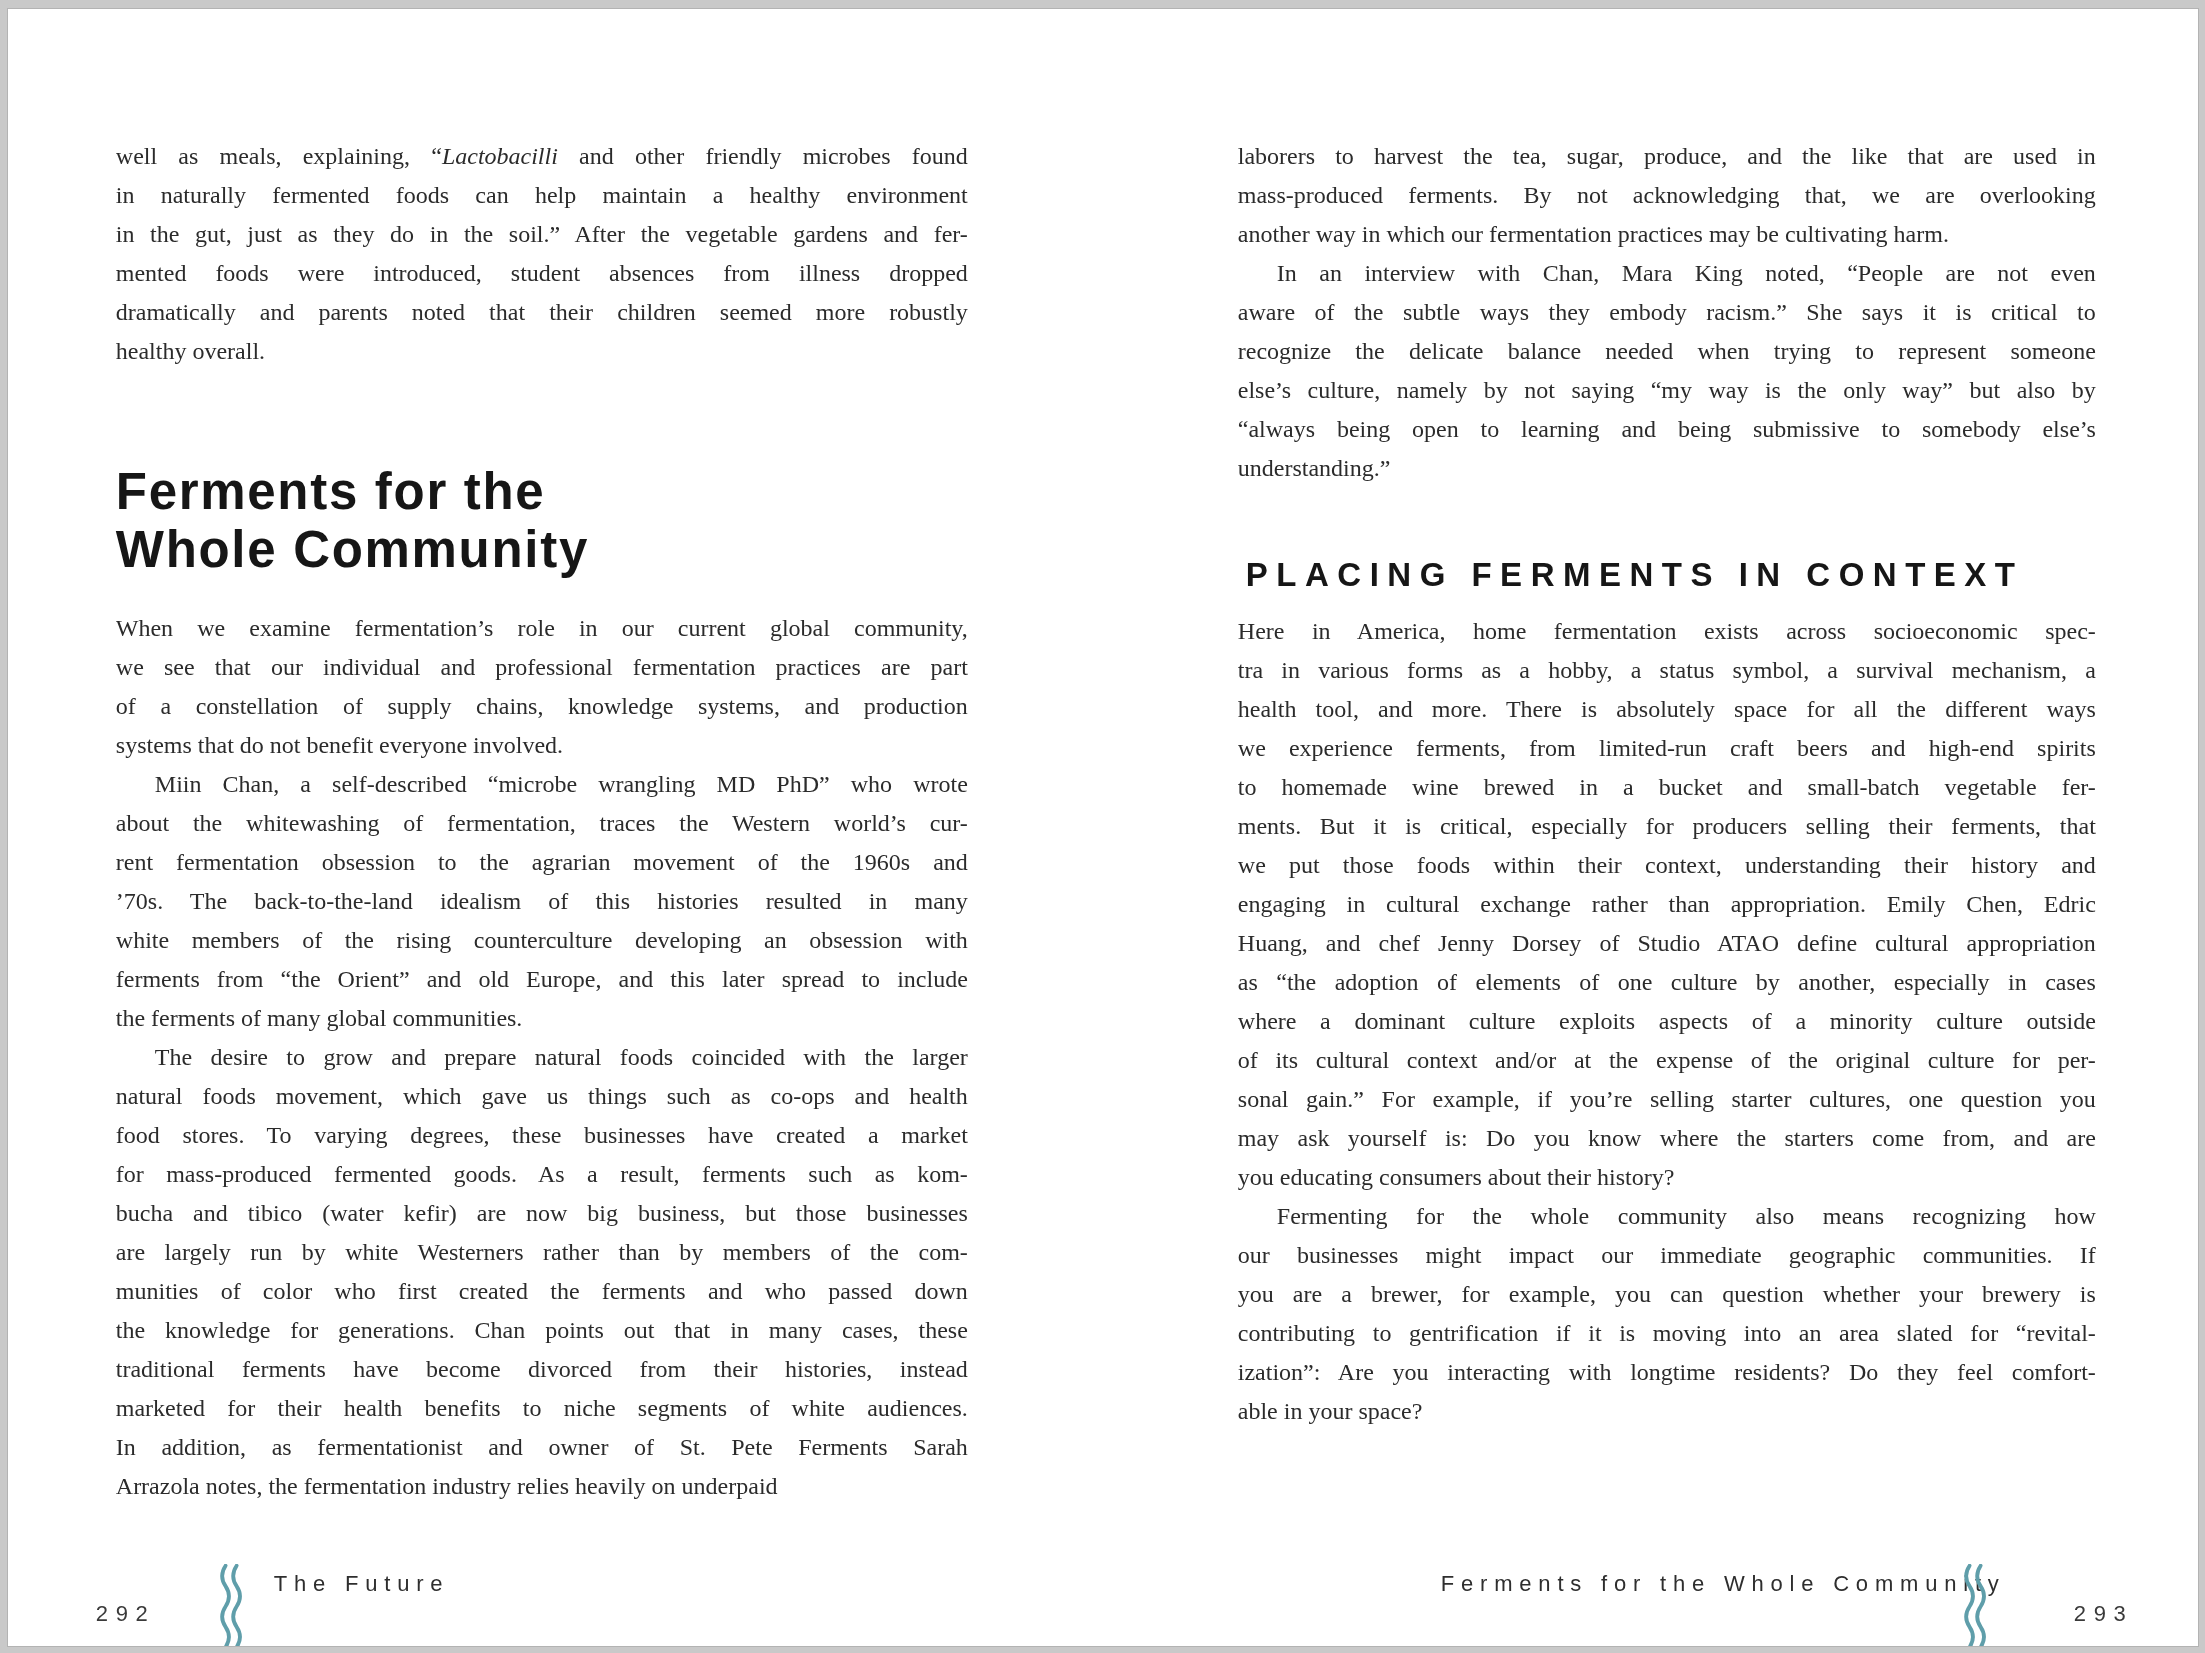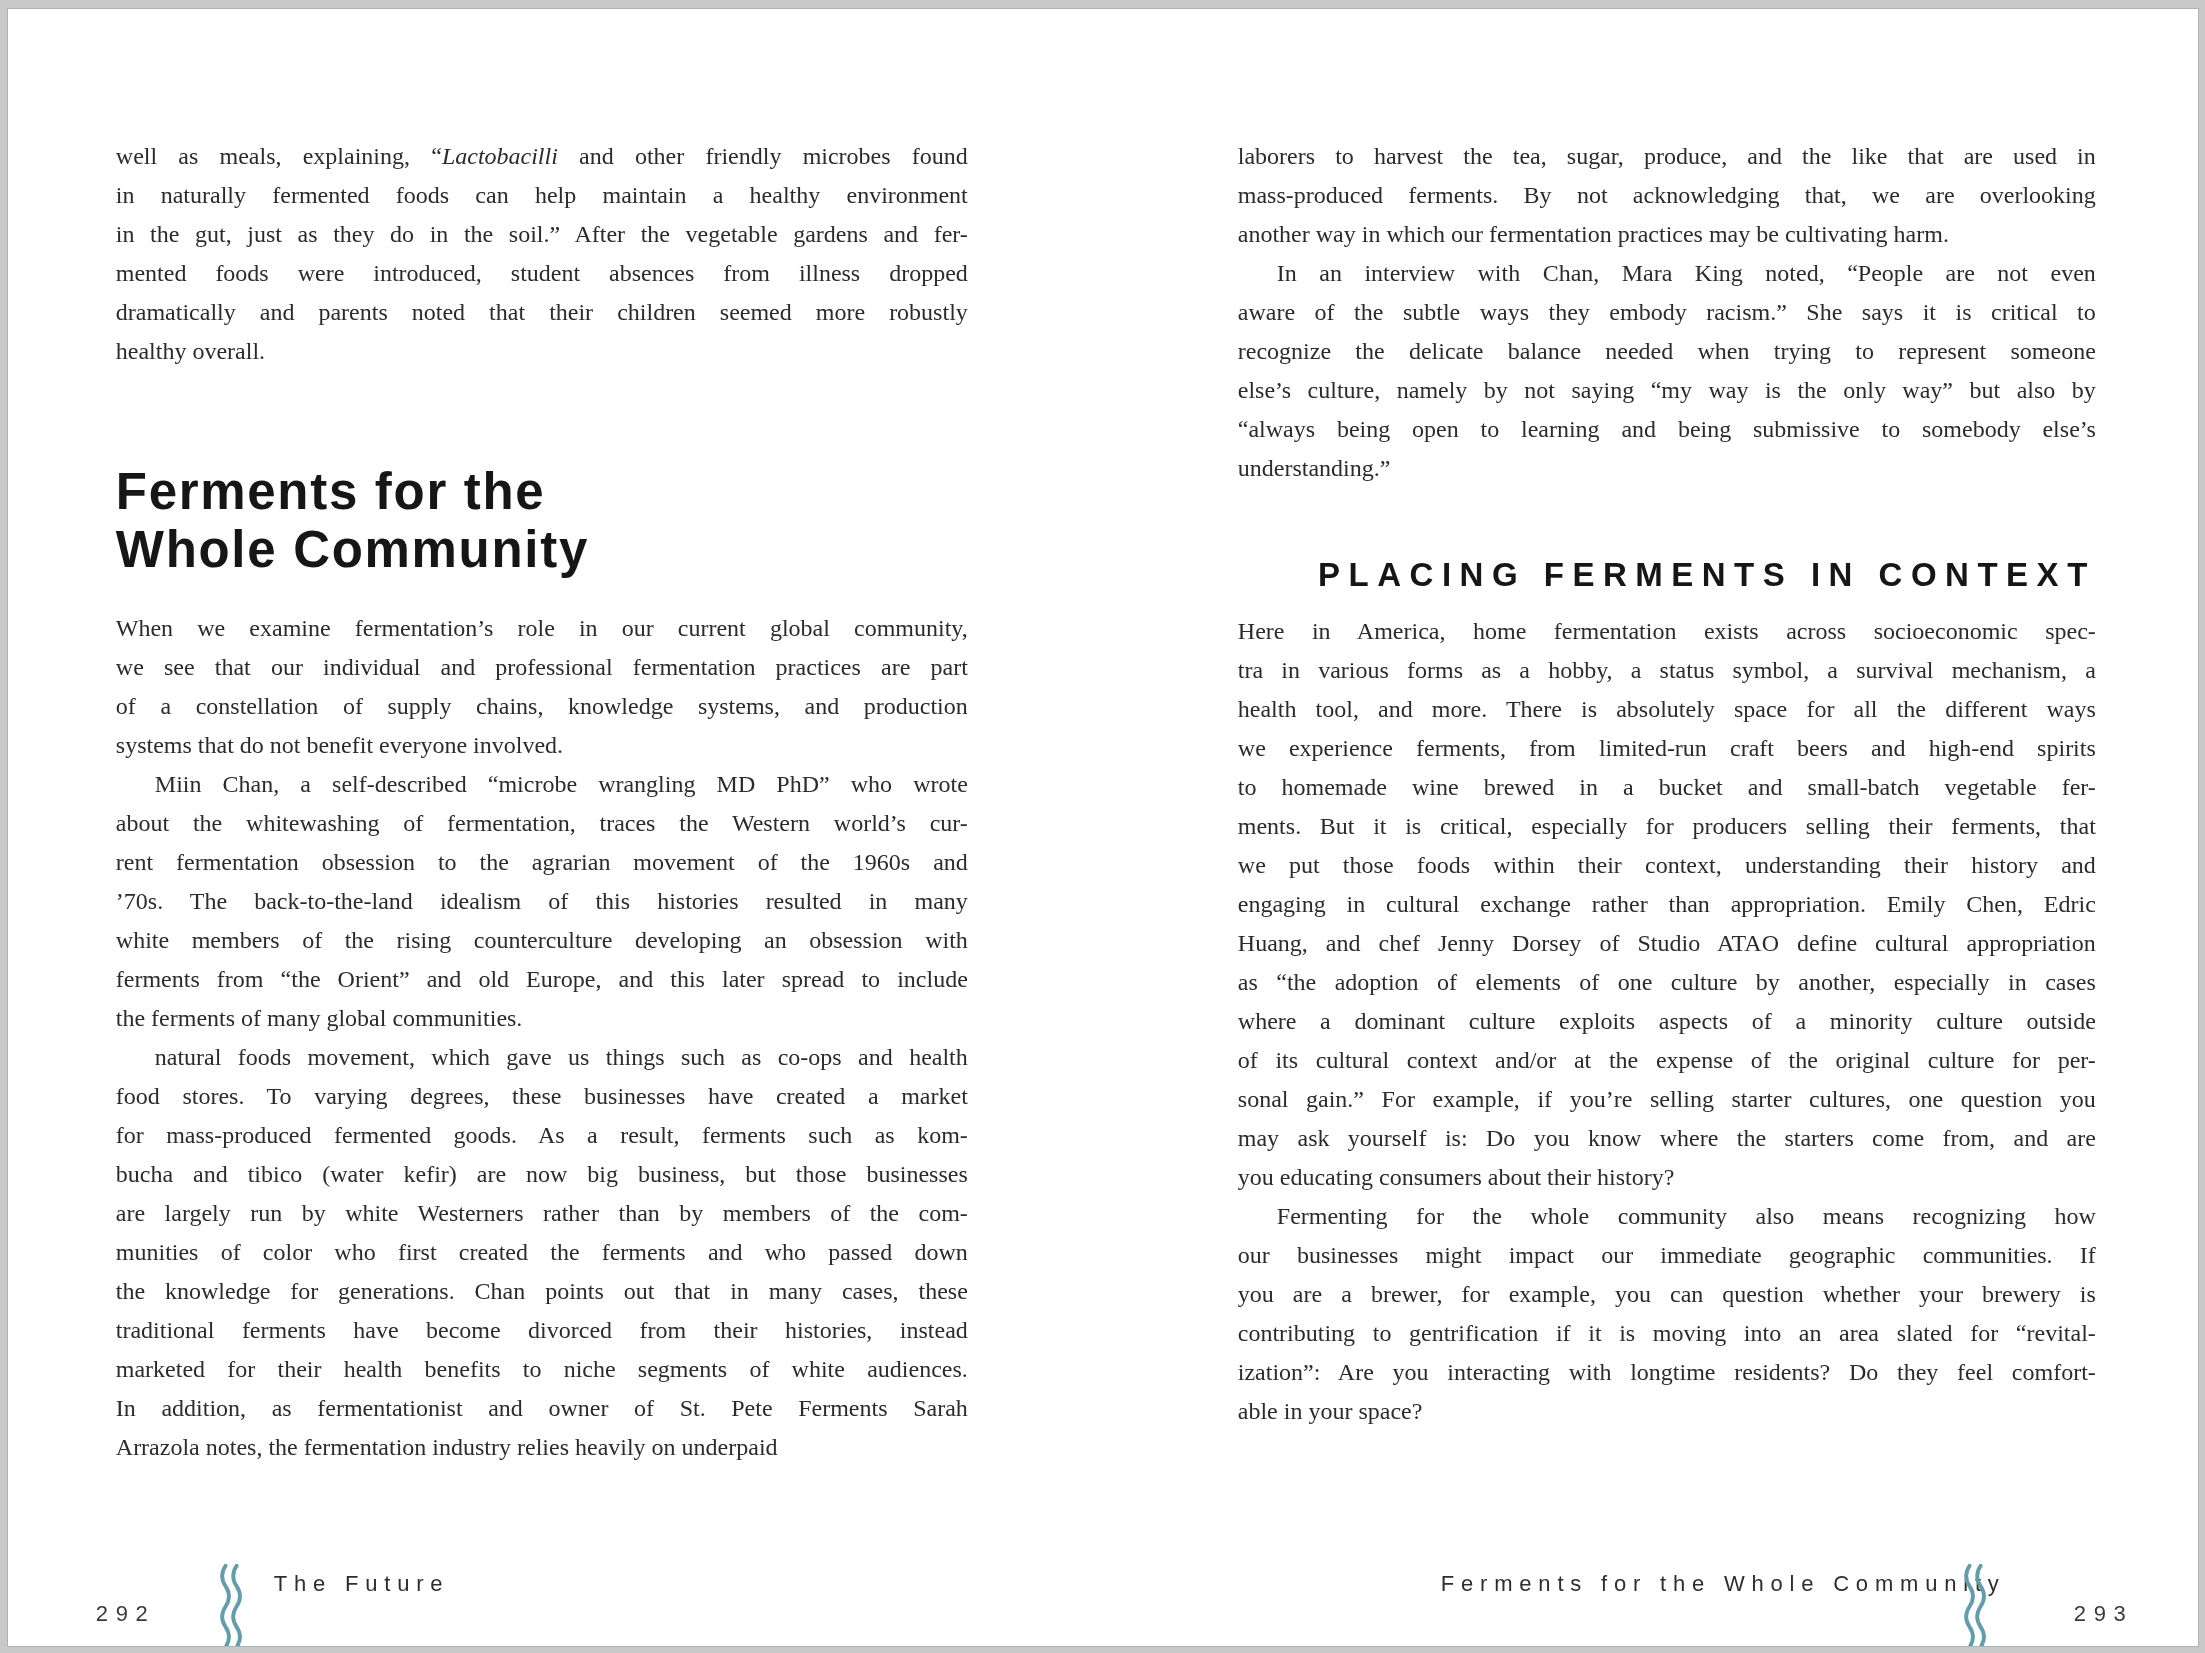--- a/index.html
+++ b/index.html
@@ -50,23 +50,22 @@
     color:var(--heading);
     text-align:left;
   }
   .section-heading{
     font-family:"Liberation Sans","DejaVu Sans",sans-serif;
     font-weight:700;
     font-size:33px;
     line-height:41px;
     letter-spacing:8.5px;
     color:var(--heading);
-    margin:66px 0 17px 16px;
+    margin:66px 0 17px 8px;
     white-space:nowrap;
-    text-align:right;
   }
   .footer-item{
     position:absolute;
     font-family:"Liberation Sans","DejaVu Sans",sans-serif;
     font-size:22px;
     line-height:27px;
     color:var(--footer);
     letter-spacing:6.8px;
     white-space:nowrap;
   }
@@ -110,20 +109,21 @@
         <div class="para indent">
           <div class="line">Miin Chan, a self-described “microbe wrangling MD PhD” who wrote</div>
           <div class="line">about the whitewashing of fermentation, traces the Western world’s cur-</div>
           <div class="line">rent fermentation obsession to the agrarian movement of the 1960s and</div>
           <div class="line">’70s. The back-to-the-land idealism of this histories resulted in many</div>
           <div class="line">white members of the rising counterculture developing an obsession with</div>
           <div class="line">ferments from “the Orient” and old Europe, and this later spread to include</div>
           <div class="line para-end">the ferments of many global communities.</div>
         </div>
         <div class="para indent">
+          <div class="line">The desire to grow and prepare natural foods coincided with the larger</div>
           <div class="line">natural foods movement, which gave us things such as co-ops and health</div>
           <div class="line">food stores. To varying degrees, these businesses have created a market</div>
           <div class="line">for mass-produced fermented goods. As a result, ferments such as kom-</div>
           <div class="line">bucha and tibico (water kefir) are now big business, but those businesses</div>
           <div class="line">are largely run by white Westerners rather than by members of the com-</div>
           <div class="line">munities of color who first created the ferments and who passed down</div>
           <div class="line">the knowledge for generations. Chan points out that in many cases, these</div>
           <div class="line">traditional ferments have become divorced from their histories, instead</div>
           <div class="line">marketed for their health benefits to niche segments of white audiences.</div>
           <div class="line">In addition, as fermentationist and owner of St. Pete Ferments Sarah</div>

